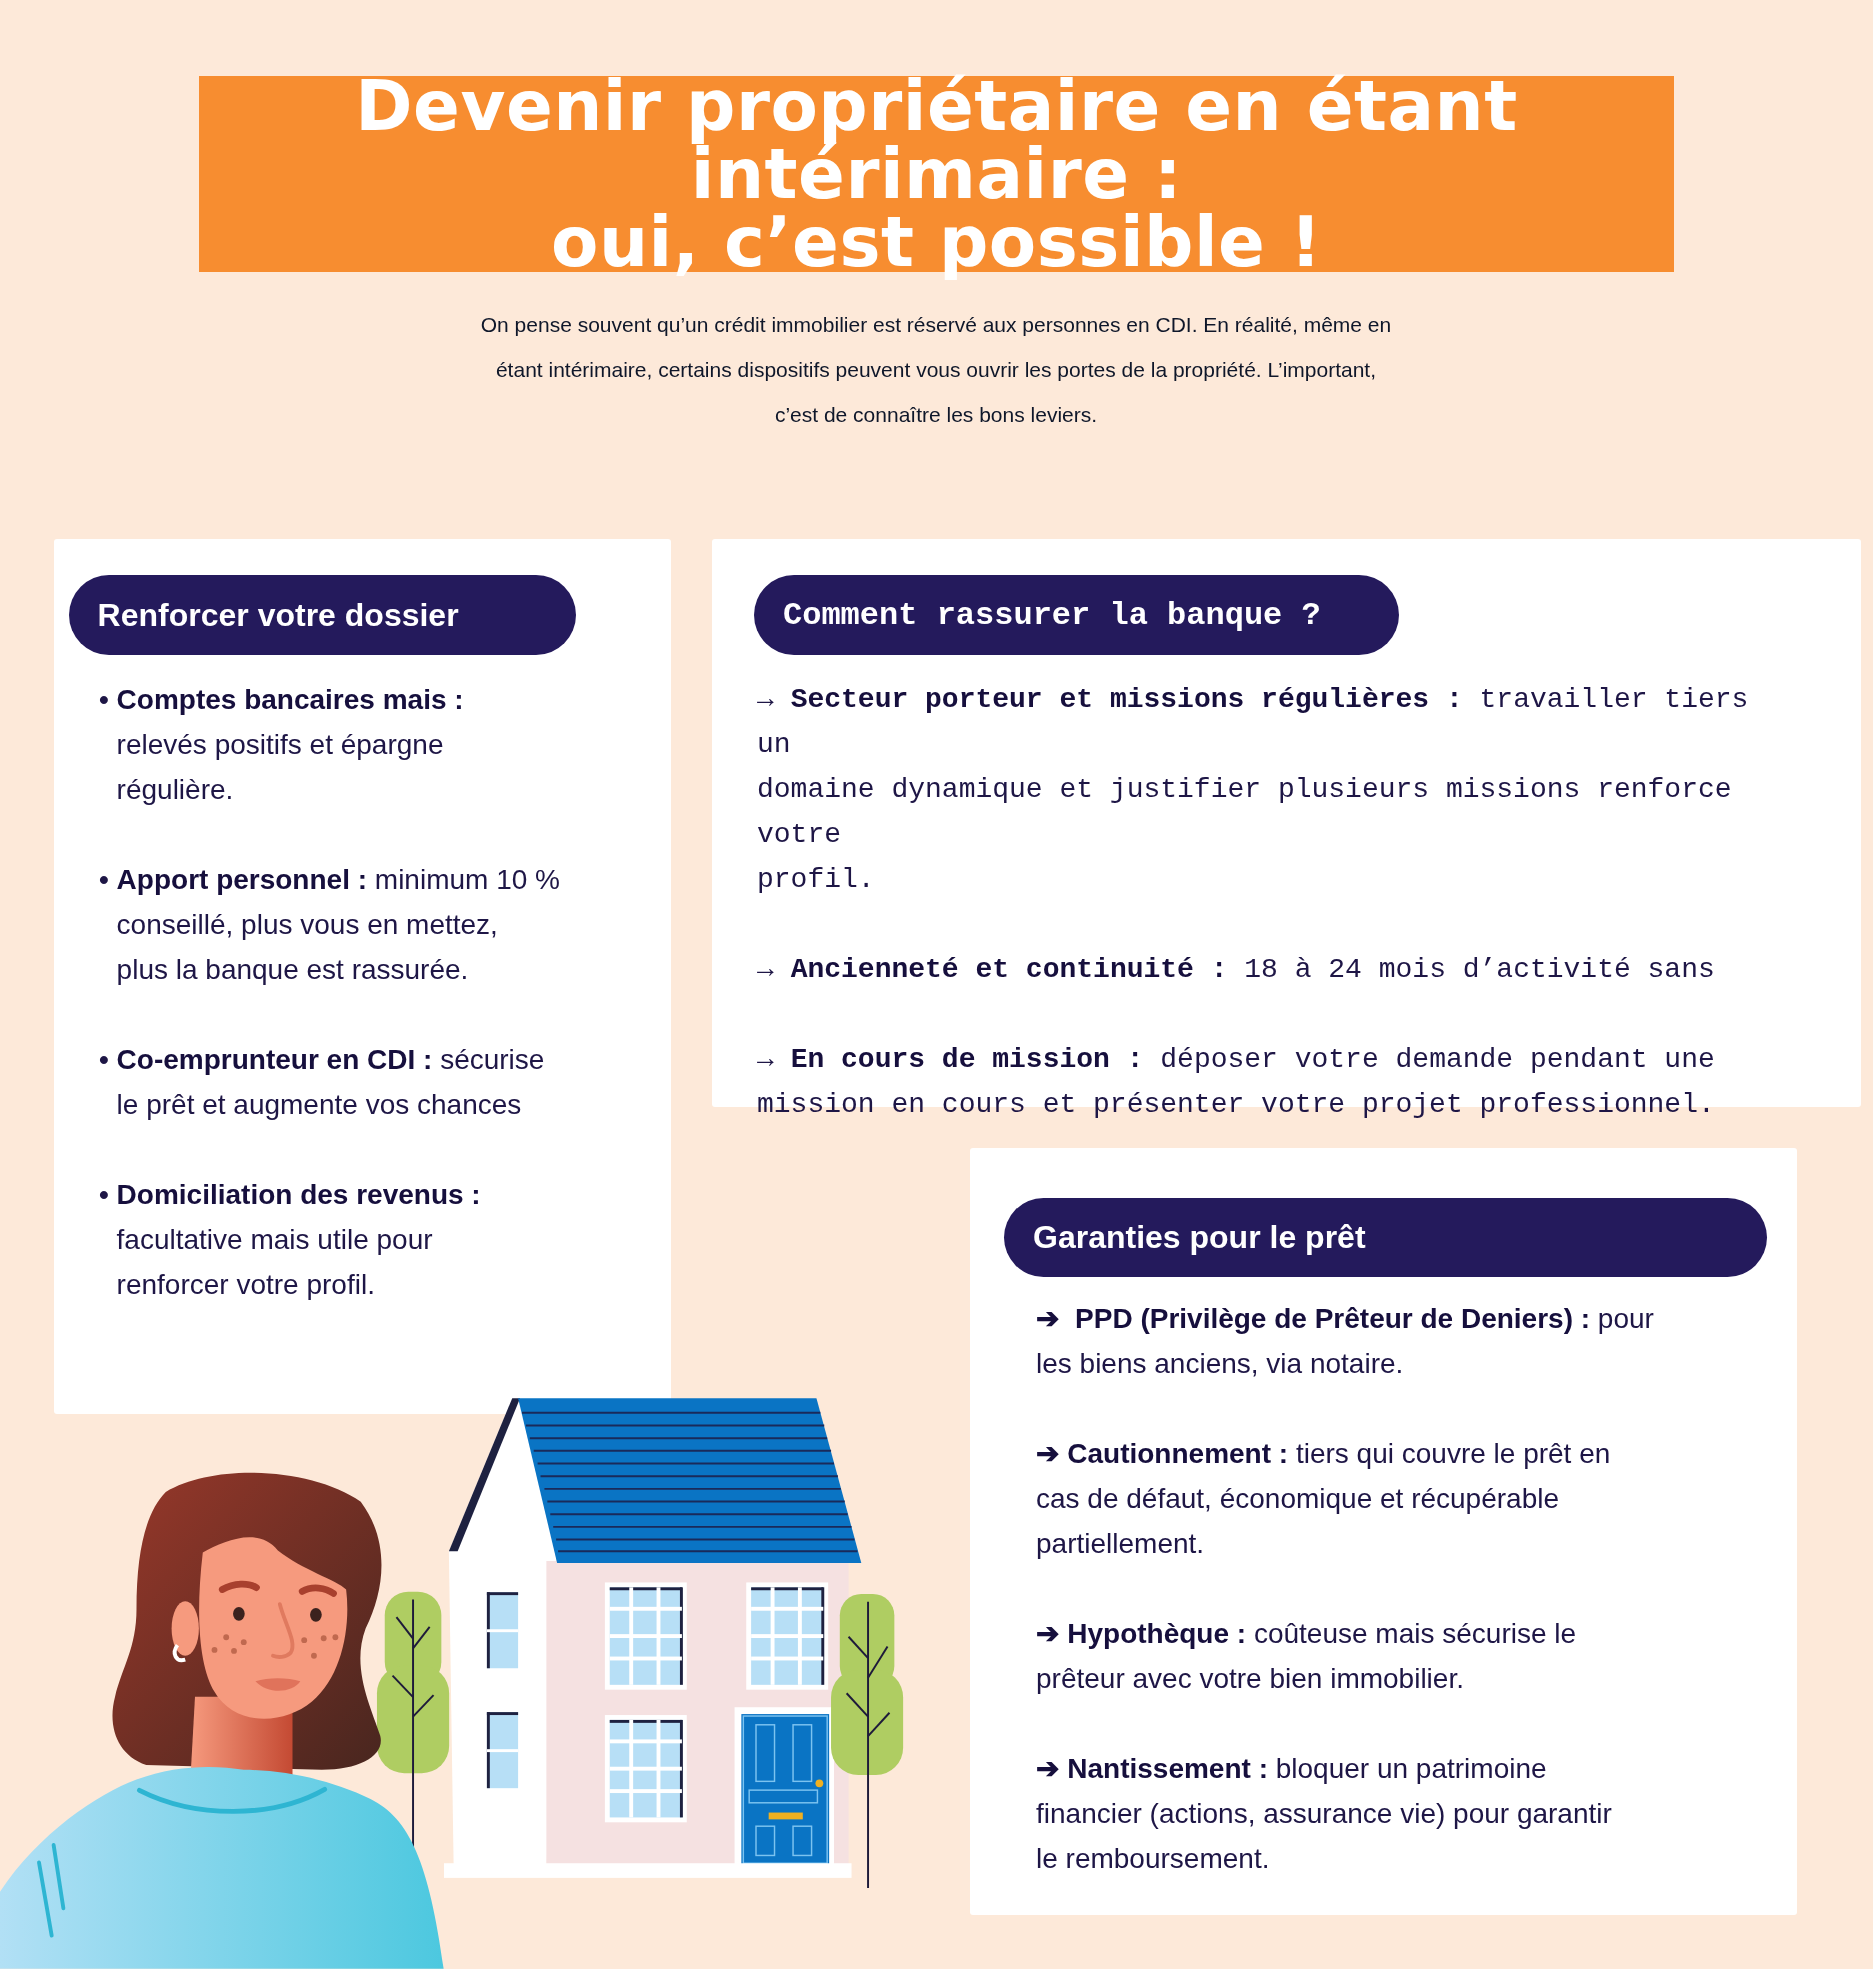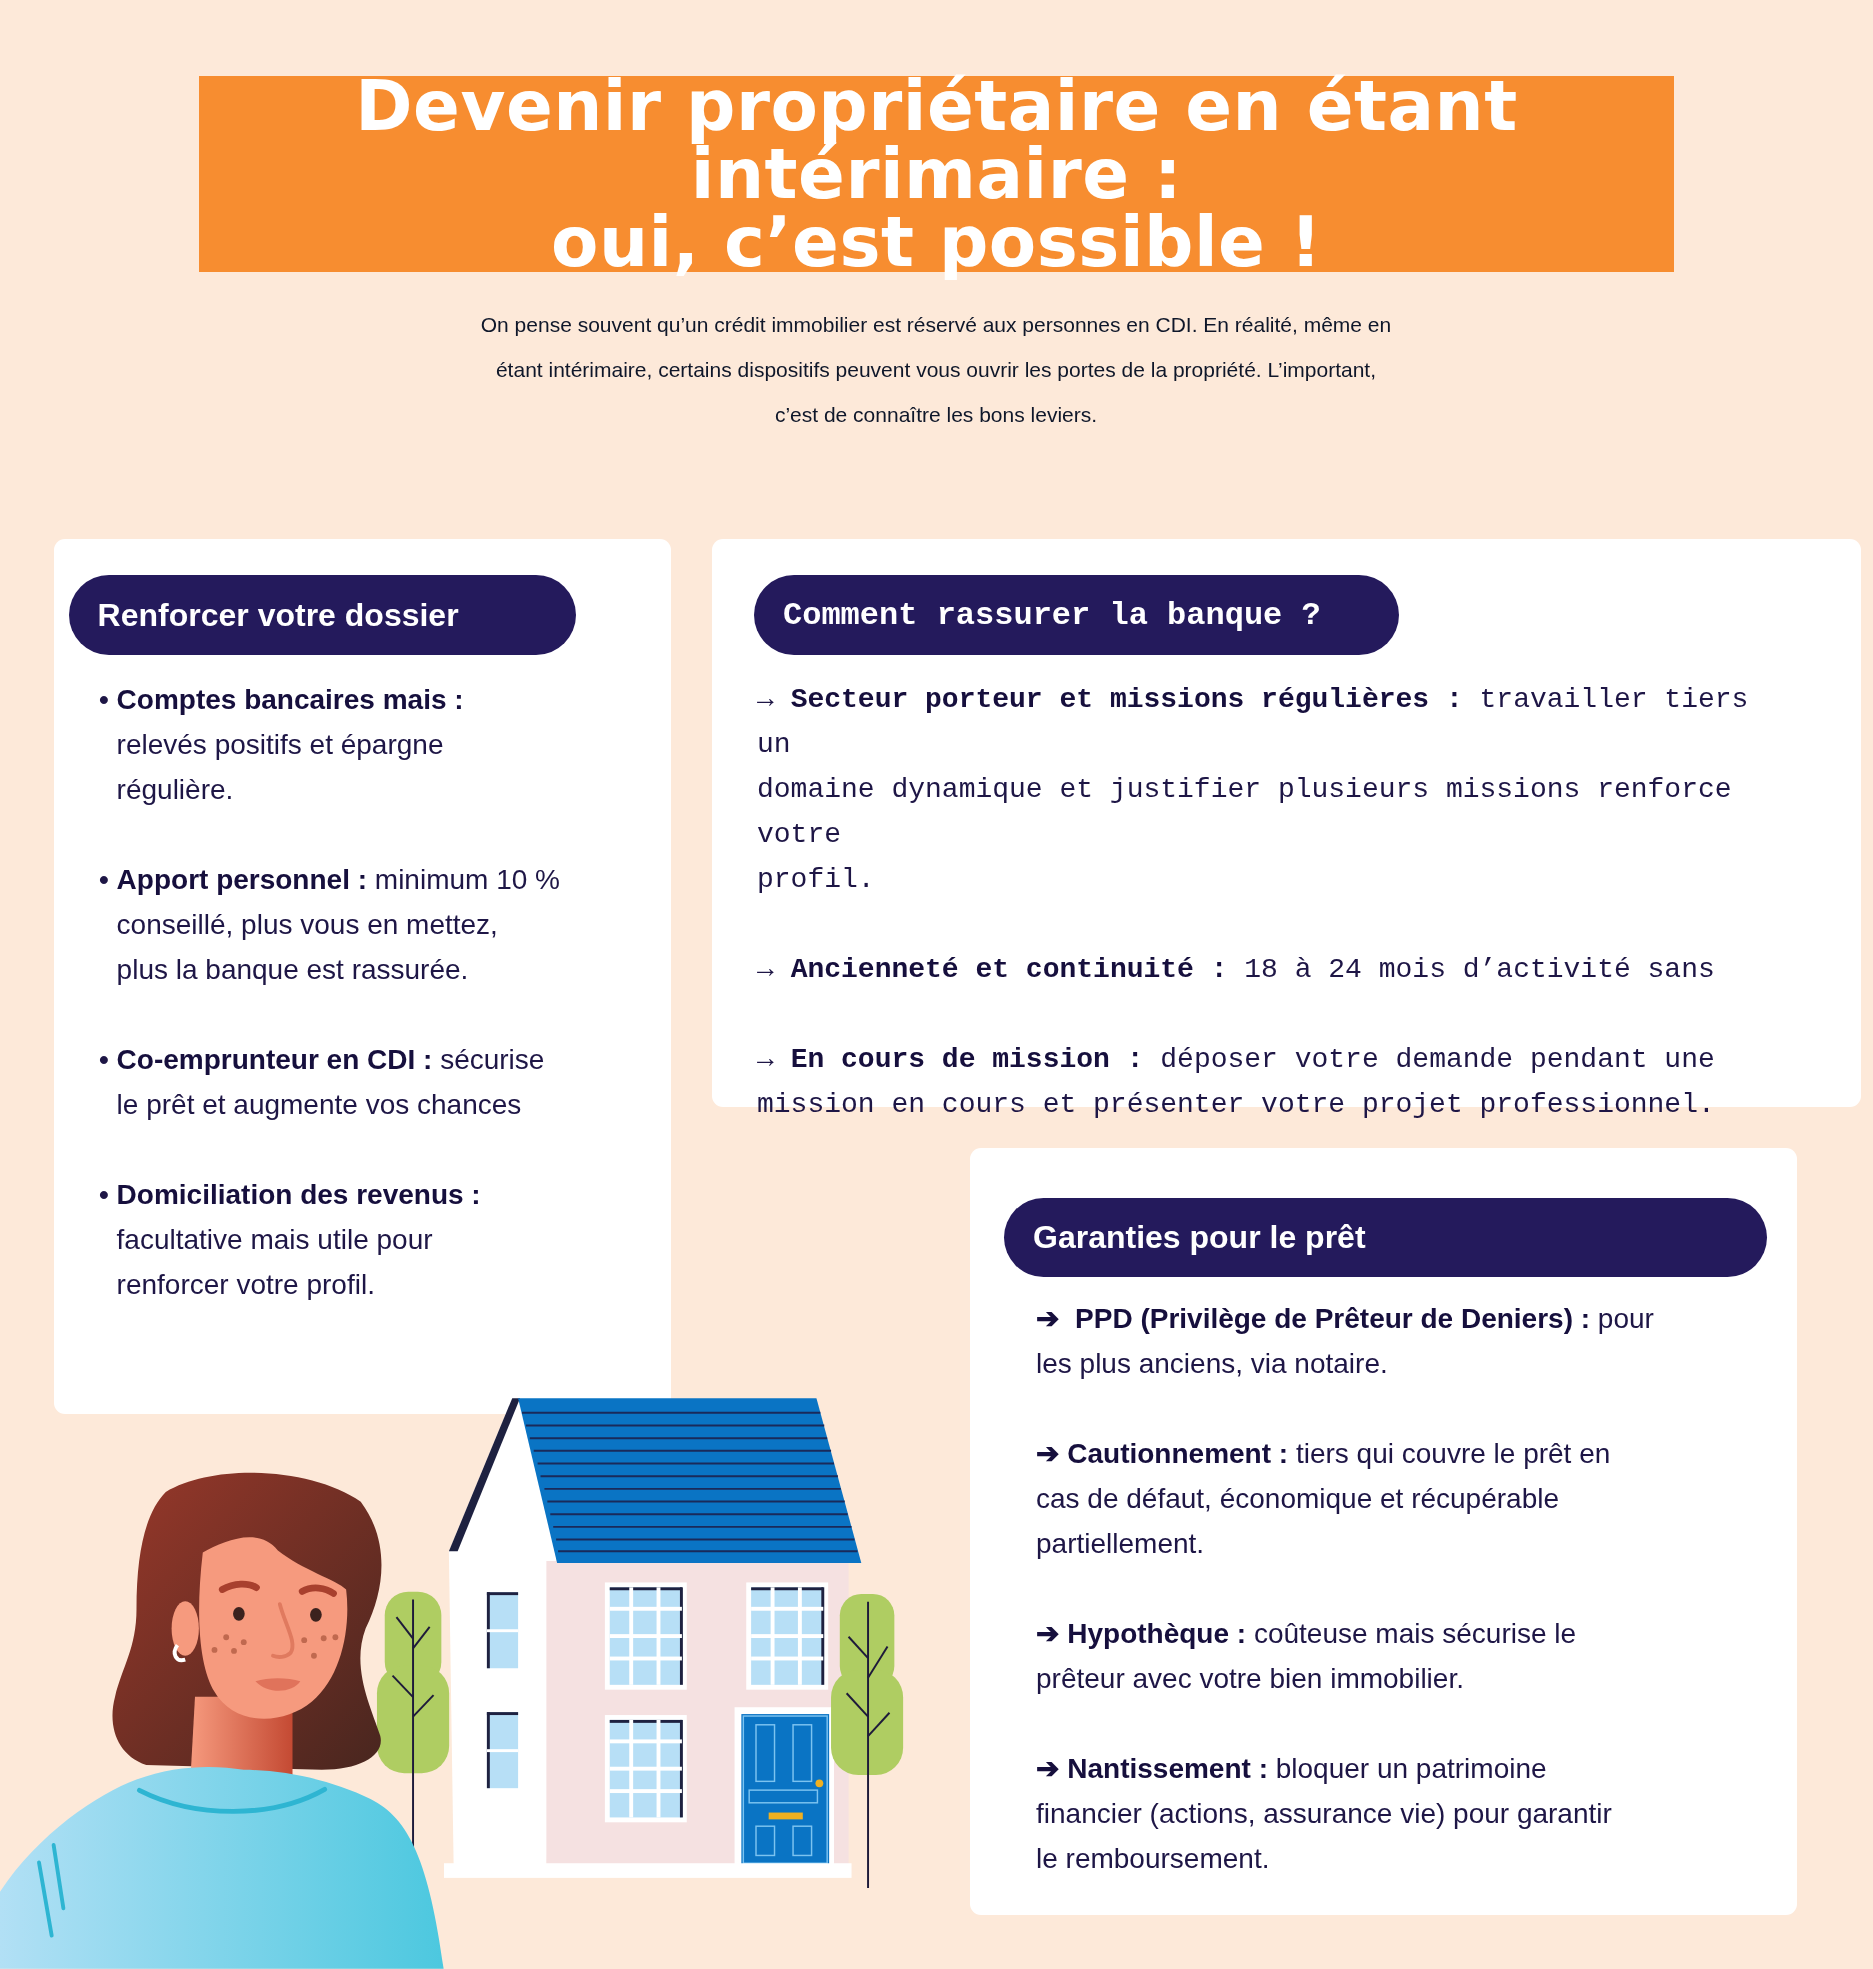--- a/index.html
+++ b/index.html
@@ -14,21 +14,21 @@
     background:#F78D30; display:flex; flex-direction:column; align-items:center; justify-content:center;
     color:#fff; font-weight:700; font-size:69px; line-height:68px; text-align:center;
     font-family:"DejaVu Sans", sans-serif; letter-spacing:0.5px;
   }
   .intro {
     position:absolute; left:195px; top:302px; width:1482px; text-align:center;
     font-size:21px; line-height:45px; color:#0f172a;
   }
   .intro div { white-space:nowrap; }
   .card {
-    position:absolute; background:#fff; border-radius:11px;
+    position:absolute; background:#fff; border-radius:3px;
   }
   .pill {
     position:absolute; background:#241A5C; color:#fff; border-radius:40px;
     font-weight:700; font-size:32px; display:flex; align-items:center; padding-left:29px; box-sizing:border-box;
   }
   .items { position:absolute; font-size:28px; line-height:45px; }
   .item { margin-bottom:45px; }
   .item:last-child { margin-bottom:0; }
   .item b { font-weight:700; color:#160F3D; }
   .bullet-item { position:relative; padding-left:17.6px; }
@@ -100,21 +100,21 @@
   </div>
 </div>
 
 <div class="card" style="left:970px; top:1148px; width:827px; height:767px;">
   <div class="pill" style="left:34px; top:50px; width:763px; height:79px;">
     <span>Garanties pour le prêt</span>
   </div>
   <div class="items" style="left:66px; top:148px; width:741px;">
     <div class="item">
       <div><b><span>➔</span>&nbsp; <span>PPD (Privilège de Prêteur de Deniers) :</span></b><span> pour</span></div>
-      <div>les plus anciens, via notaire.</div>
+      <div>les biens anciens, via notaire.</div>
     </div>
     <div class="item">
       <div><b><span>➔</span> <span>Cautionnement :</span></b><span> tiers qui couvre le prêt en</span></div>
       <div>cas de défaut, économique et récupérable</div>
       <div>partiellement.</div>
     </div>
     <div class="item">
       <div><b><span>➔</span> <span>Hypothèque :</span></b><span> coûteuse mais sécurise le</span></div>
       <div>prêteur avec votre bien immobilier.</div>
     </div>

